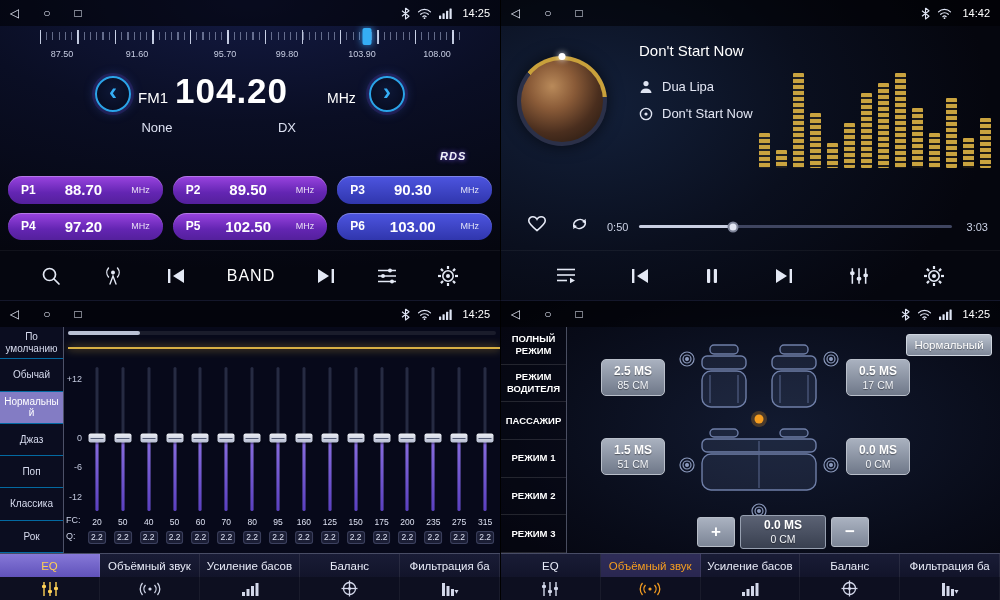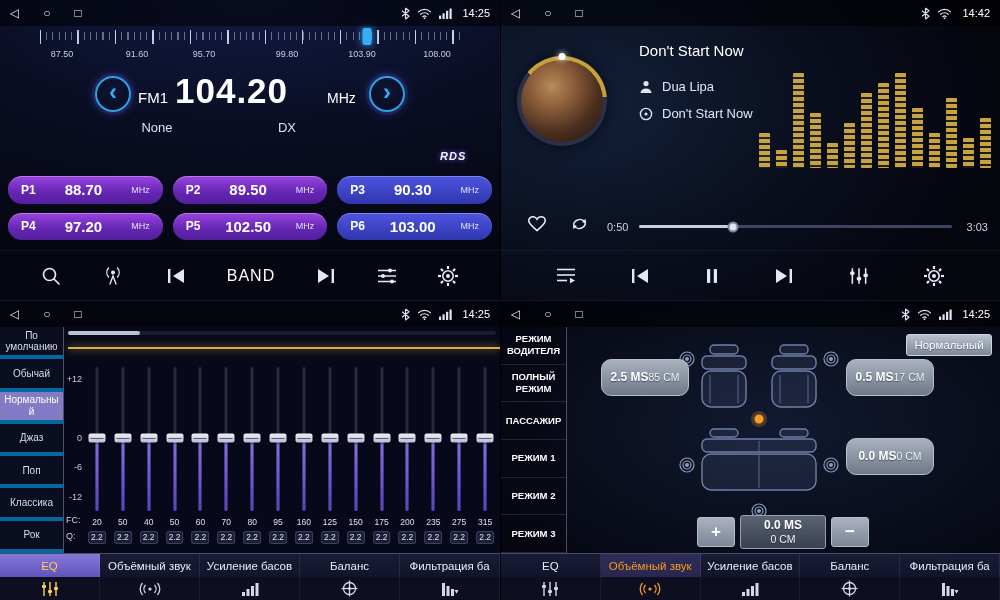--- a/index.html
+++ b/index.html
@@ -80,21 +80,21 @@
   .elapsed { left:106px; } .duration { right:12px;text-align:center; }
   .progress-track { position:absolute; left:138px; right:48px; top:13px; height:3px; background:#3f4560; border-radius:2px; cursor:pointer; }
   .progress-fill { position:absolute; left:0; top:0; bottom:0; background:#c9cfe2; border-radius:2px; }
   .progress-knob { position:absolute; top:50%; transform:translate(-50%,-50%); width:11px; height:11px;
     border-radius:50%; background:#e2e6f2; border:2px solid #7d8398; }
 
   
   .eq-sidebar { position:absolute; left:0; top:26px; bottom:47px; width:64px; background:#0b0d20;
     border-right:1px solid rgba(200,210,240,.35); display:flex; flex-direction:column; }
   .eq-preset { flex:1; display:flex; align-items:center; justify-content:center; text-align:center;
-    font-size:10px; color:#d7dbee; border-bottom:4px solid #0369a1; padding:1px 3px; line-height:1.15;
+    font-size:10px; color:#d7dbee; border-bottom:1px solid #0369a1; padding:1px 3px; line-height:1.15;
     word-break:break-word; cursor:pointer; }
   .eq-preset.active { background:#837cc4; color:#fff; }
   .eq-main { position:absolute; left:64px; top:26px; right:0; bottom:47px; }
   .eq-scrollbar { position:absolute; left:4px; right:4px; top:4px; height:4px; background:rgba(255,255,255,.08); border-radius:2px; }
   .eq-scroll-thumb { width:72px; height:4px; background:#b9c0d4; border-radius:2px; }
   .eq-curve { position:absolute; left:4px; right:0; top:20px; height:2px; background:#d8b044; box-shadow:0 0 8px rgba(216,176,68,.9); }
   .eq-scale-label { position:absolute; left:0; width:18px; text-align:right; font-size:9px; color:#c3c9de; }
   .eq-rowlabel { position:absolute; left:2px; font-size:9px; color:#cfd4e8; }
   .eq-rowlabel.fc { top:188px; } .eq-rowlabel.q { top:204px; }
   .eq-bands { position:absolute; left:20px; right:2px; top:34px; bottom:0; display:flex; }
@@ -128,22 +128,22 @@
   .sur-menu { position:absolute; left:0; top:26px; bottom:47px; width:66px; background:rgba(5,6,14,.4);
     border-right:1px solid rgba(200,210,240,.35); display:flex; flex-direction:column; }
   .sur-mode { flex:1; display:flex; align-items:center; justify-content:center; text-align:center;
     font-size:9.5px; font-weight:bold; color:#fff; border-bottom:1px solid rgba(255,255,255,.12);
     padding:2px 3px; line-height:1.25; cursor:pointer; }
   .sur-preset { position:absolute; right:8px; top:33px; width:86px; height:22px;
     background:linear-gradient(180deg,#b9c1cd,#7e8798); border:1px solid #cfd5df; border-radius:3px;
     color:#fff; font-size:11.5px; text-shadow:0 1px 1px rgba(0,0,0,.4); cursor:pointer;
     font-family:"Liberation Sans","DejaVu Sans",sans-serif; }
   .car-svg { position:absolute; left:176px; top:32px; width:164px; height:196px; }
-  .delay-box { position:absolute; width:88px; height:37px; background:linear-gradient(180deg,#a9b1bf,#6f7889);
-    border:1px solid #b9bfca; border-radius:10px; display:flex; flex-direction:row; align-items:center;
+  .delay-box { position:absolute; width:64px; height:37px; background:linear-gradient(180deg,#a9b1bf,#6f7889);
+    border:1px solid #b9bfca; border-radius:5px; display:flex; flex-direction:column; align-items:center;
     justify-content:center; cursor:pointer; }
   .d-ms { font-size:12px; font-weight:bold; color:#fff; text-shadow:0 1px 1px rgba(0,0,0,.45); line-height:1.25; }
   .d-cm { font-size:10.5px; color:#f2f4f8; text-shadow:0 1px 1px rgba(0,0,0,.45); line-height:1.2; }
   .delay-box.fl { left:100px; top:58px; } .delay-box.fr { left:345px; top:58px; }
   .delay-box.rl { left:100px; top:137px; } .delay-box.rr { left:345px; top:137px; }
   .sur-adjust { position:absolute; left:196px; top:214px; display:flex; gap:5px; align-items:center; }
   .adj-btn { width:38px; height:30px; background:linear-gradient(180deg,#aab2c0,#7c8596); border:1px solid #b7bdc8;
     border-radius:3px; color:#fff; font-size:17px; font-weight:bold; cursor:pointer;
     font-family:"Liberation Sans","DejaVu Sans",sans-serif; }
   .adj-value { width:86px; height:34px; background:linear-gradient(180deg,#5b6274,#394050); border:1px solid #97a0b0;
@@ -187,21 +187,21 @@
       </div>
     </div>
 
     <div class="ruler">
       <div class="ticks-minor"></div>
       <div class="ticks-major"></div>
       <div class="tuner-marker" style="left: 367.488px;"></div>
       <div>
           <span class="scale-label" style="left: 62px;">87.50</span>
           <span class="scale-label" style="left: 137px;">91.60</span>
-          <span class="scale-label" style="left: 204px;">95.70</span>
+          <span class="scale-label" style="left: 225px;">95.70</span>
           <span class="scale-label" style="left: 287px;">99.80</span>
           <span class="scale-label" style="left: 362px;">103.90</span>
           <span class="scale-label" style="left: 437px;">108.00</span>
         </div>
     </div>
 
     <div class="freq-row">
       <div class="tune-btn left">
           <span class="chev">‹</span>
         </div>
@@ -701,22 +701,22 @@
               <rect x="3.5" y="5.2" width="2.2" height="5.8" rx="0.5"></rect>
               <rect x="7" y="2.8" width="2.2" height="8.2" rx="0.5"></rect>
               <rect x="10.5" y="0.5" width="2.2" height="10.5" rx="0.5"></rect>
             </svg>
           </span>
         <span class="sb-time">14:25</span>
       </div>
     </div>
 
     <div class="sur-menu">
+        <div class="sur-mode">ПОЛНЫЙ РЕЖИМ</div>
         <div class="sur-mode">РЕЖИМ ВОДИТЕЛЯ</div>
-        <div class="sur-mode">ПОЛНЫЙ РЕЖИМ</div>
         <div class="sur-mode">ПАССАЖИР</div>
         <div class="sur-mode">РЕЖИМ 1</div>
         <div class="sur-mode">РЕЖИМ 2</div>
         <div class="sur-mode">РЕЖИМ 3</div>
       </div>
     <button class="sur-preset">Нормальный</button>
 
     <svg class="car-svg" viewBox="0 0 164 196">
       <g fill="rgba(125,145,195,0.12)" stroke="#6f7fa8" stroke-width="1.4">
         <rect x="33" y="12" width="28" height="9" rx="4"></rect>
@@ -761,20 +761,24 @@
     </svg>
 
     <div class="delay-box fl">
       <div class="d-ms">2.5 MS</div>
       <div class="d-cm">85 CM</div>
     </div>
     <div class="delay-box fr">
       <div class="d-ms">0.5 MS</div>
       <div class="d-cm">17 CM</div>
     </div>
+    <div class="delay-box rl">
+      <div class="d-ms">1.5 MS</div>
+      <div class="d-cm">51 CM</div>
+    </div>
     <div class="delay-box rr">
       <div class="d-ms">0.0 MS</div>
       <div class="d-cm">0 CM</div>
     </div>
 
     <div class="sur-adjust">
       <button class="adj-btn">+</button>
       <div class="adj-value">
         <div class="d-ms">0.0 MS</div>
         <div class="d-cm">0 CM</div>

